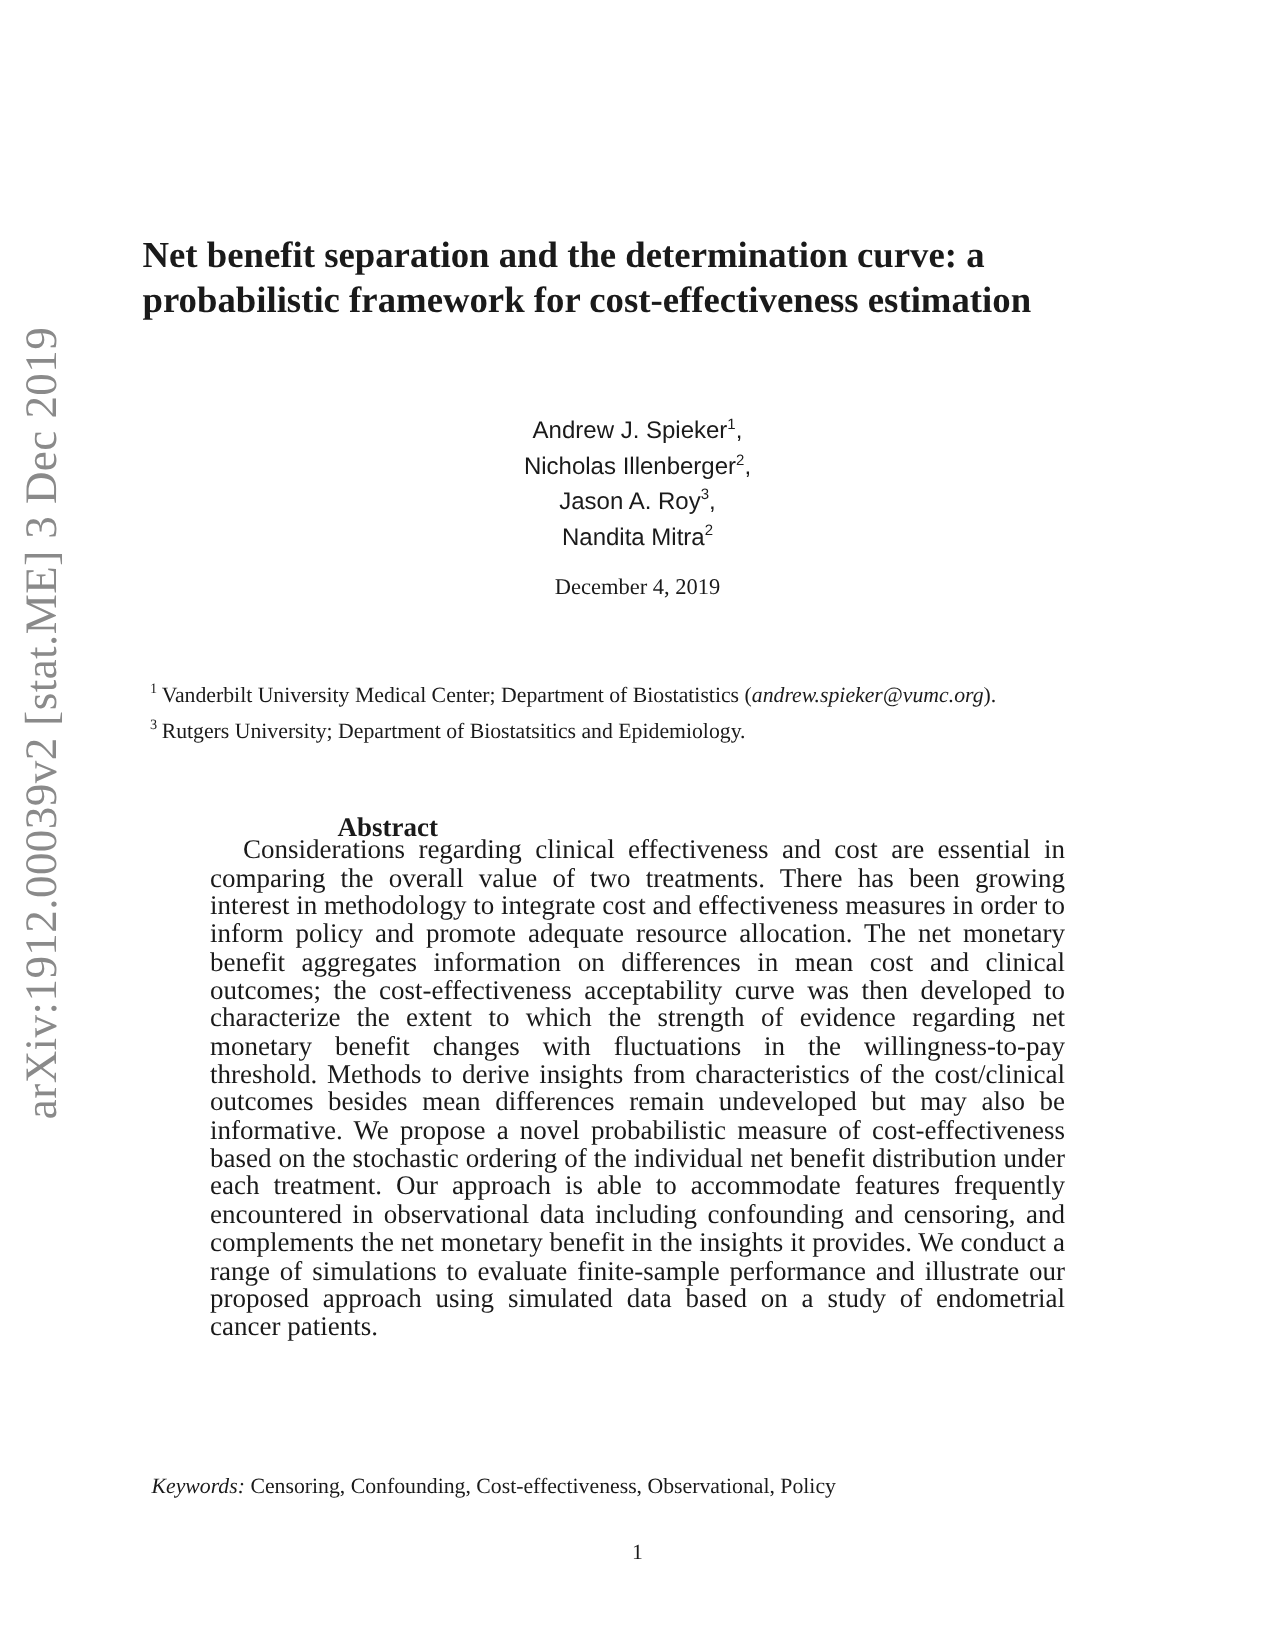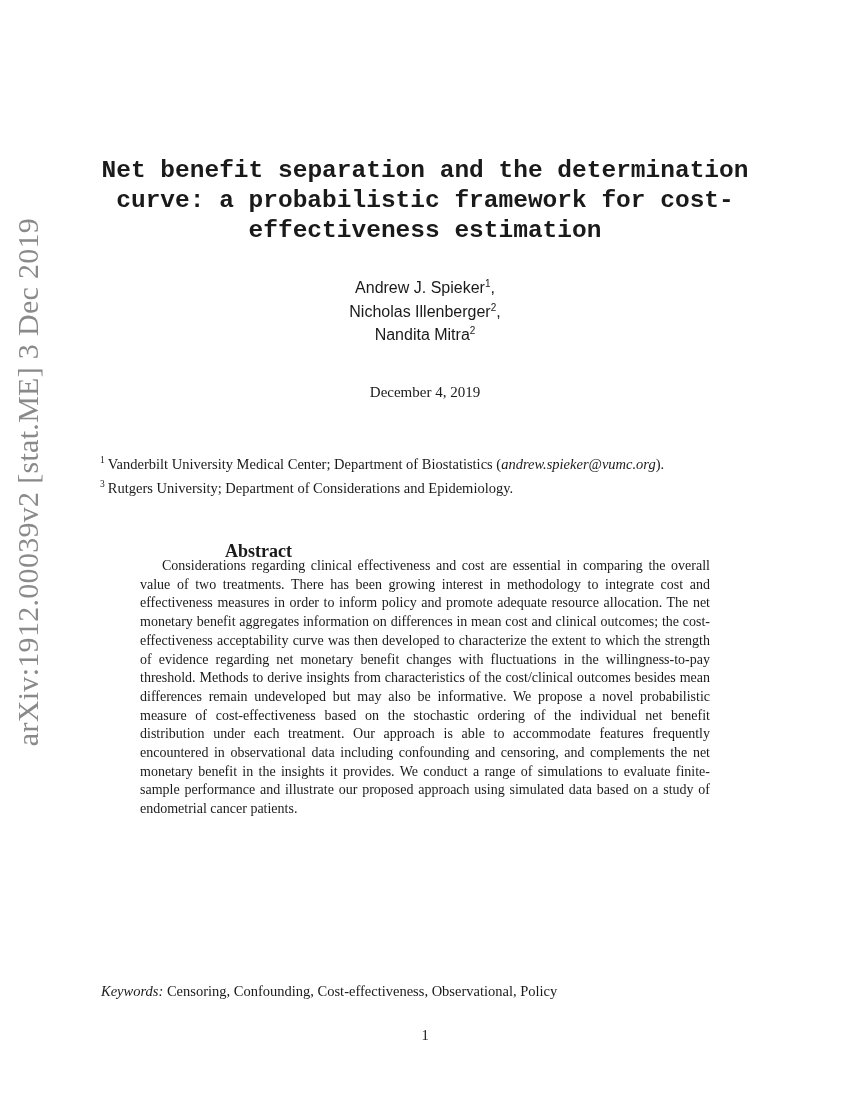--- a/index.html
+++ b/index.html
@@ -11,22 +11,22 @@
   .arxiv-stamp {
     position: absolute;
     left: 28px; top: 482px;
     transform: translate(-50%, -50%) rotate(-90deg);
     white-space: nowrap;
     font-family: "Liberation Serif", serif;
     font-size: 30px; color: #8a8a8a; letter-spacing: 0.3px;
   }
   .title {
     position: absolute; left: 95px; width: 660px; top: 156px;
-    text-align: center; font-weight: bold; font-size: 24.5px; line-height: 30px;
-    font-family: Liberation Mono, monospace;
+    text-align: left; font-weight: bold; font-size: 24.5px; line-height: 30px;
+    font-family: Liberation Serif, serif;
   }
   .authors {
     position: absolute; left: 225px; width: 400px; top: 276px;
     text-align: center; font-size: 16px; line-height: 23.5px;
     font-family: Liberation Sans, sans-serif;
   }
   .authors sup { font-size: 10px; line-height: 0; }
   .date {
     position: absolute; left: 225px; width: 400px; top: 384px;
     text-align: center; font-size: 15px; font-family: "Liberation Serif", serif;
@@ -38,21 +38,21 @@
   .affils sup { font-size: 9.5px; margin-right: 3px; }
   .affils em { font-style: italic; }
   .abstract-heading {
     position: absolute; left: 225px; width: 400px; top: 528px;
     text-align: left; font-weight: bold; font-size: 18px;
     font-family: "Liberation Serif", serif;
     margin-top: 13px;
   }
   .abstract-body {
     position: absolute; left: 140px; width: 570px; top: 557px;
-    font-size: 14px; line-height: 18.7px; text-align: justify;
+    font-size: 18px; line-height: 18.7px; text-align: justify;
     text-indent: 22px; font-family: "Liberation Serif", serif;
     hyphens: auto;
   }
   .keywords {
     position: absolute; left: 101px; top: 983px; font-size: 14.5px;
     font-family: "Liberation Serif", serif; white-space: nowrap;
   }
   .keywords .label { font-style: italic; text-align: center; }
   .page-number {
     position: absolute; left: 0; width: 850px; top: 1027px;
@@ -62,28 +62,29 @@
 </head>
 <body>
 
 <div class="arxiv-stamp">arXiv:1912.00039v2  [stat.ME]  3 Dec 2019</div>
 
 <div class="title">Net benefit separation and the determination curve: a probabilistic framework for cost-effectiveness estimation</div>
 
 <div class="authors">
   <div><span>Andrew J. Spieker</span><sup>1</sup><span>,</span></div>
   <div><span>Nicholas Illenberger</span><sup>2</sup><span>,</span></div>
+  <div><span>Jason A. Roy</span><sup>3</sup><span>,</span></div>
   <div><span>Nandita Mitra</span><sup>2</sup><span></span></div>
 </div>
 
 <div class="date">December 4, 2019</div>
 
 <div class="affils">
   <div><sup>1</sup><span>Vanderbilt University Medical Center; Department of Biostatistics (</span><em>andrew.spieker@vumc.org</em><span>).</span></div>
-  <div><sup>3</sup><span>Rutgers University; Department of Considerations and Epidemiology.</span></div>
+  <div><sup>3</sup><span>Rutgers University; Department of Biostatsitics and Epidemiology.</span></div>
 </div>
 
 <div class="abstract-heading">Abstract</div>
 <div class="abstract-body" lang="en">Considerations regarding clinical effectiveness and cost are essential in comparing the overall value of two treatments. There has been growing interest in methodology to integrate cost and effectiveness measures in order to inform policy and promote adequate resource allocation. The net monetary benefit aggregates information on differences in mean cost and clinical outcomes; the cost-effectiveness acceptability curve was then developed to characterize the extent to which the strength of evidence regarding net monetary benefit changes with fluctuations in the willingness-to-pay threshold. Methods to derive insights from characteristics of the cost/clinical outcomes besides mean differences remain undeveloped but may also be informative. We propose a novel probabilistic measure of cost-effectiveness based on the stochastic ordering of the individual net benefit distribution under each treatment. Our approach is able to accommodate features frequently encountered in observational data including confounding and censoring, and complements the net monetary benefit in the insights it provides. We conduct a range of simulations to evaluate finite-sample performance and illustrate our proposed approach using simulated data based on a study of endometrial cancer patients.</div>
 
 <div class="keywords"><span class="label">Keywords:</span> <span>Censoring, Confounding, Cost-effectiveness, Observational, Policy</span></div>
 
 <div class="page-number">1</div>
 
 </body></html>

